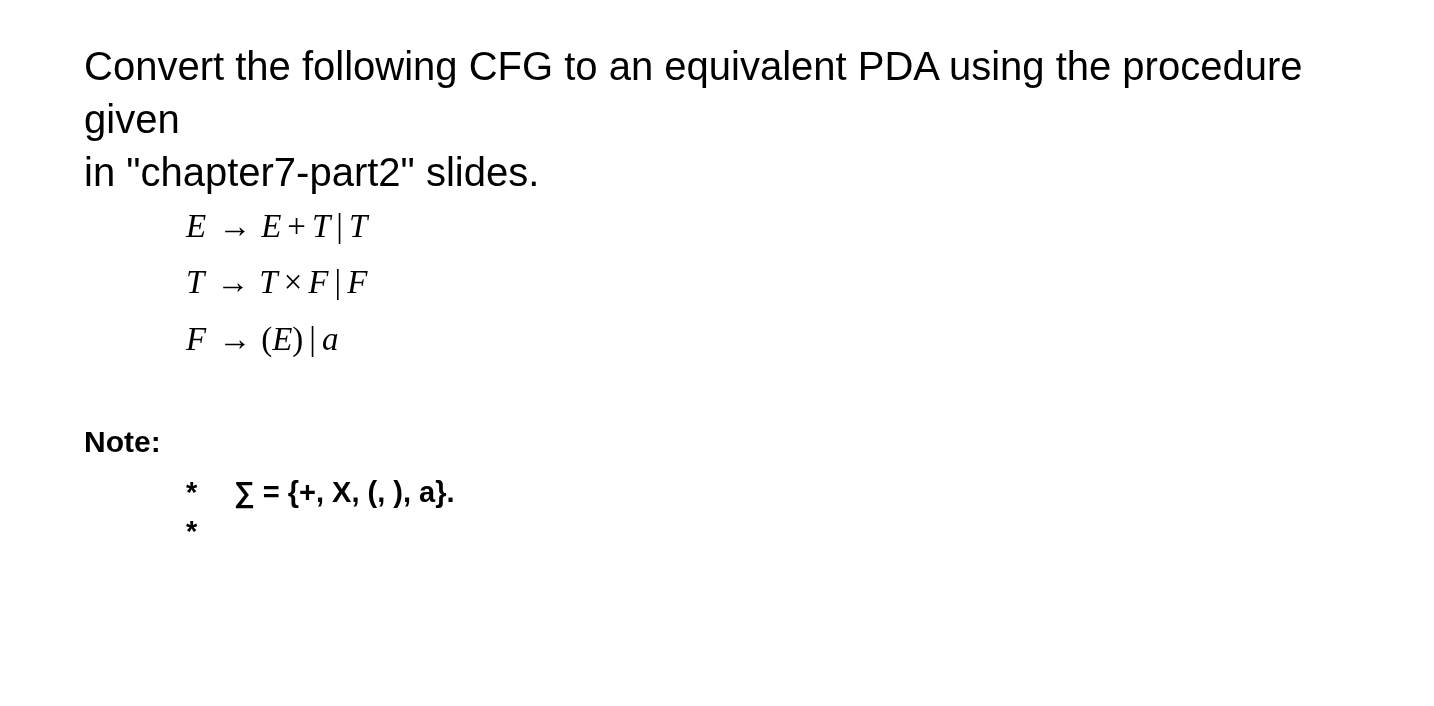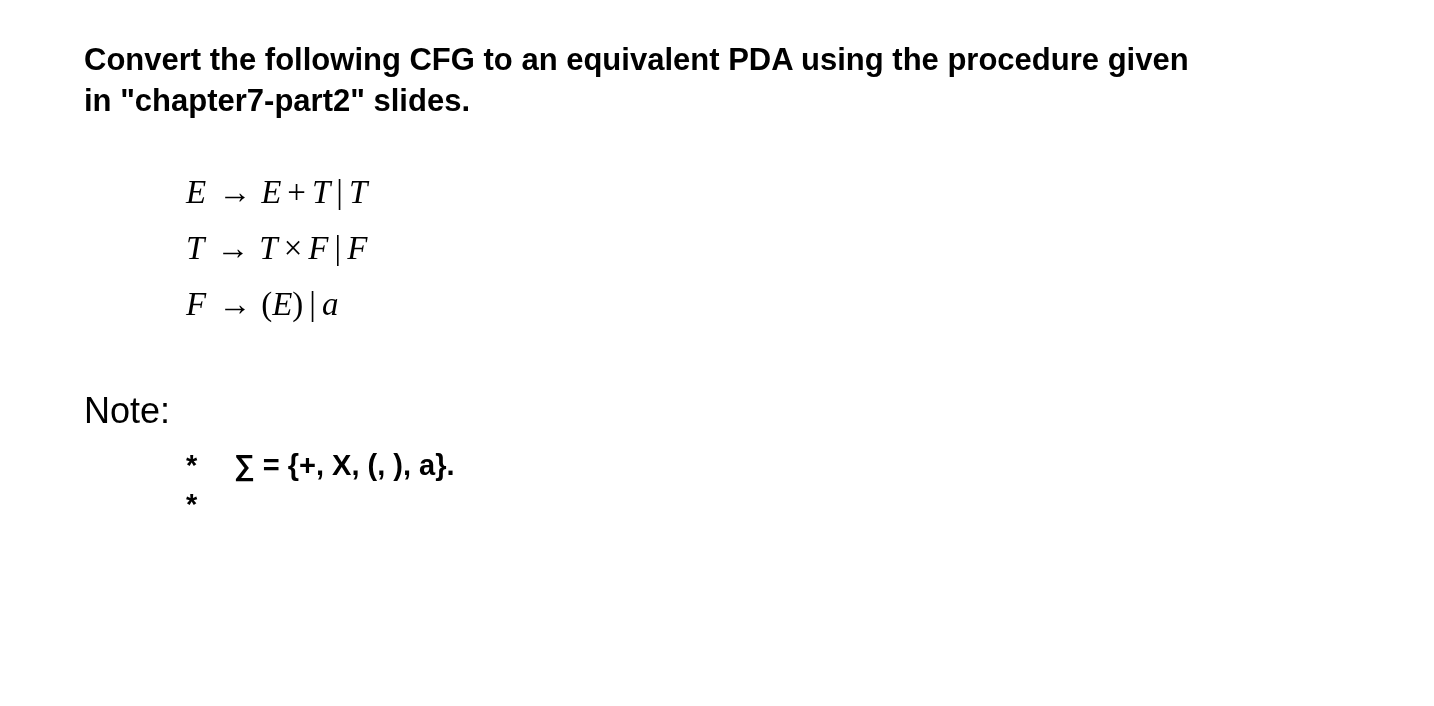--- a/index.html
+++ b/index.html
@@ -9,24 +9,23 @@
     width: 1434px;
     height: 706px;
     font-family: Arial, Helvetica, sans-serif;
     color: #000000;
   }
   .page {
     padding: 40px 80px 40px 84px;
     box-sizing: border-box;
   }
   .instruction {
-    font-size: 31px;
-    font-weight: 700;
+    font-size: 40px;
+    font-weight: 400;
     line-height: 1.32;
-    margin-bottom: 42px;
   }
   .grammar {
     margin-left: 102px;
     font-family: "Times New Roman", Times, serif;
     font-style: italic;
     font-size: 33px;
     line-height: 1.7;
     margin-bottom: 58px;
   }
   .grammar .line {
@@ -42,22 +41,22 @@
     margin: 0 10px 0 12px;
   }
   .grammar .op {
     font-style: normal;
     margin: 0 6px;
   }
   .grammar .paren {
     font-style: normal;
   }
   .note-heading {
-    font-size: 36px;
-    font-weight: 400;
+    font-size: 30px;
+    font-weight: 700;
     margin-bottom: 14px;
   }
   .notes {
     margin-left: 102px;
     font-size: 29px;
     font-weight: 700;
     line-height: 1.35;
   }
   .notes .row {
     display: flex;

